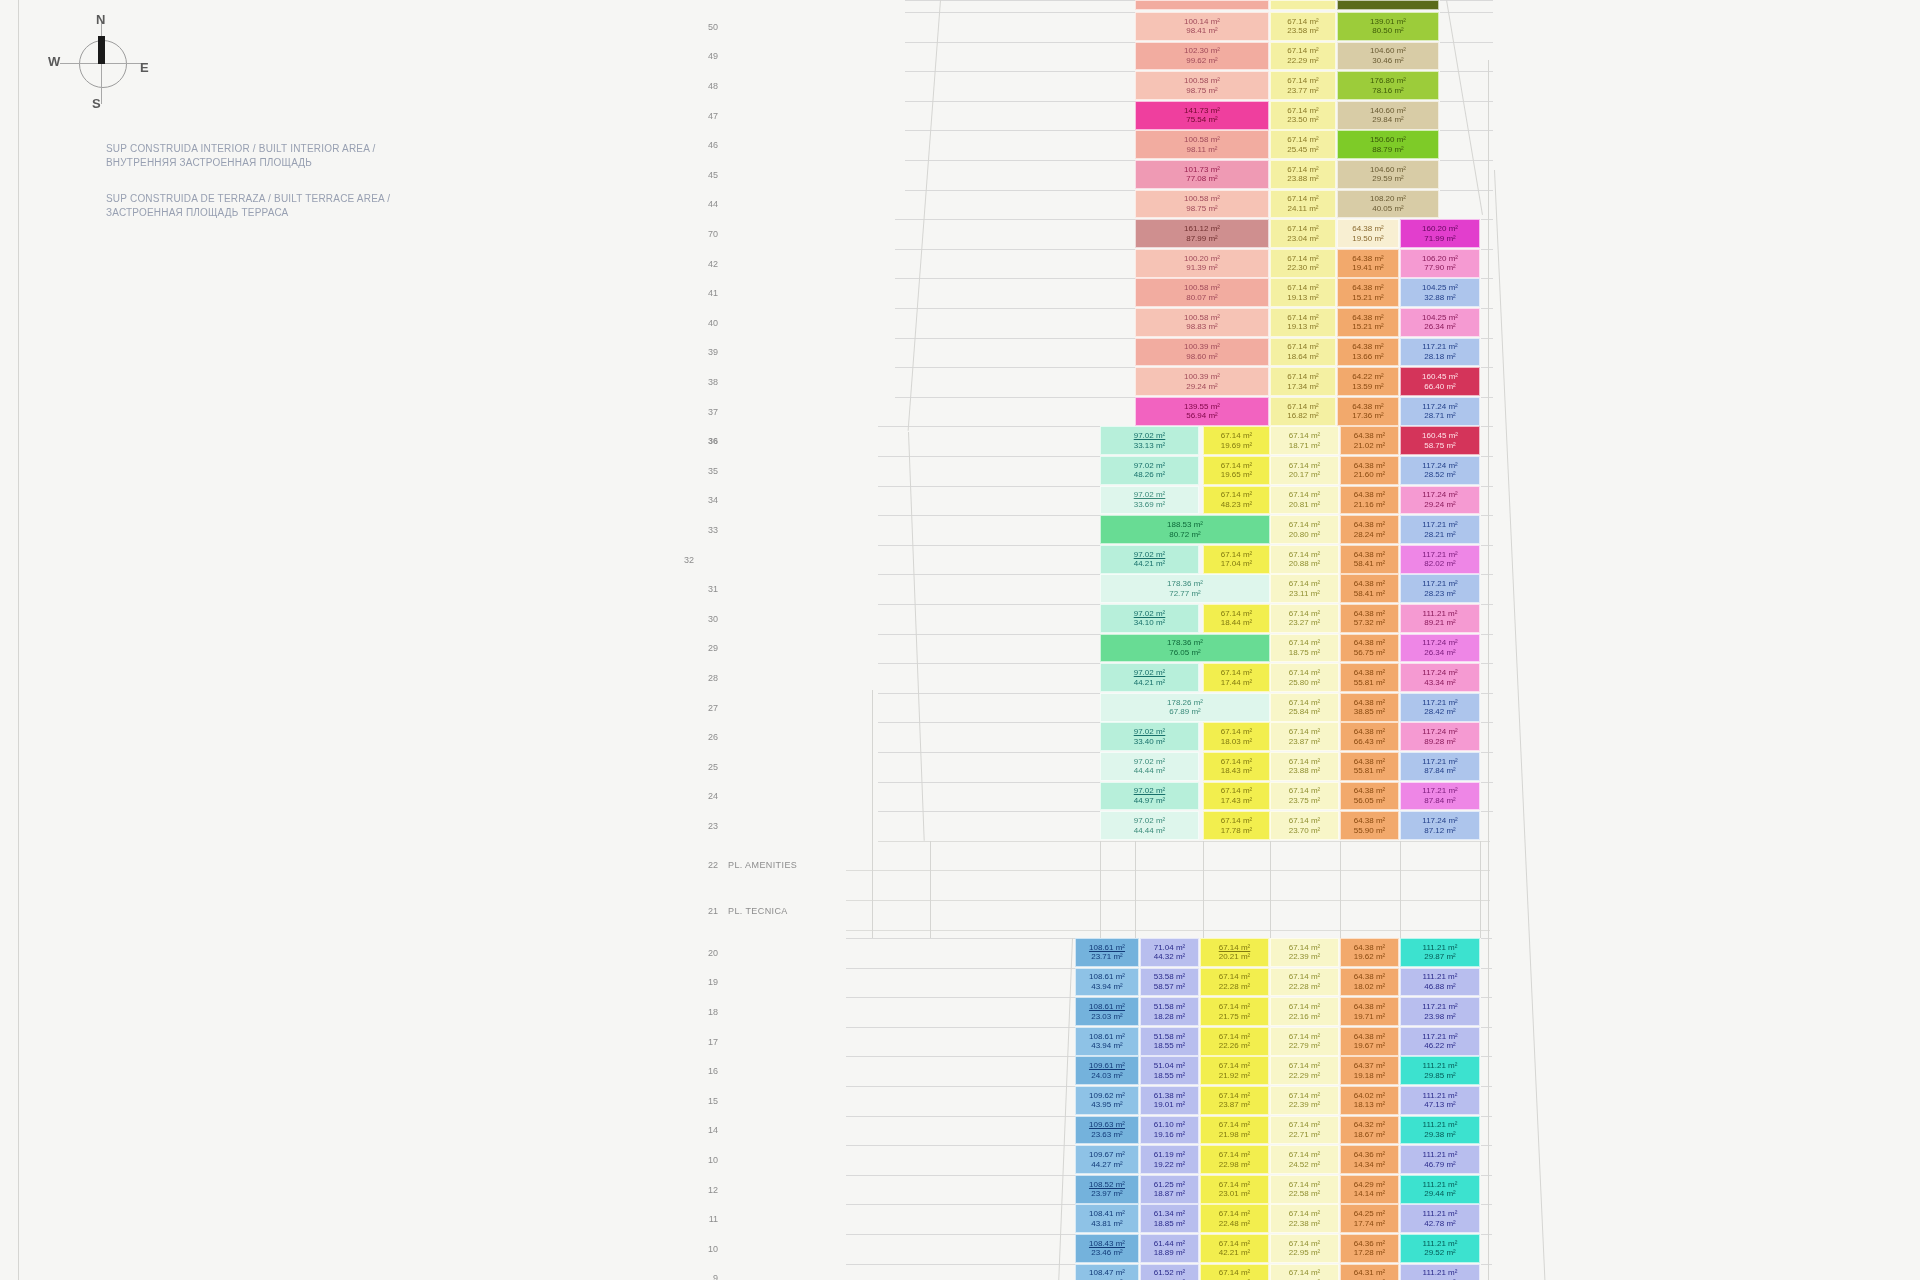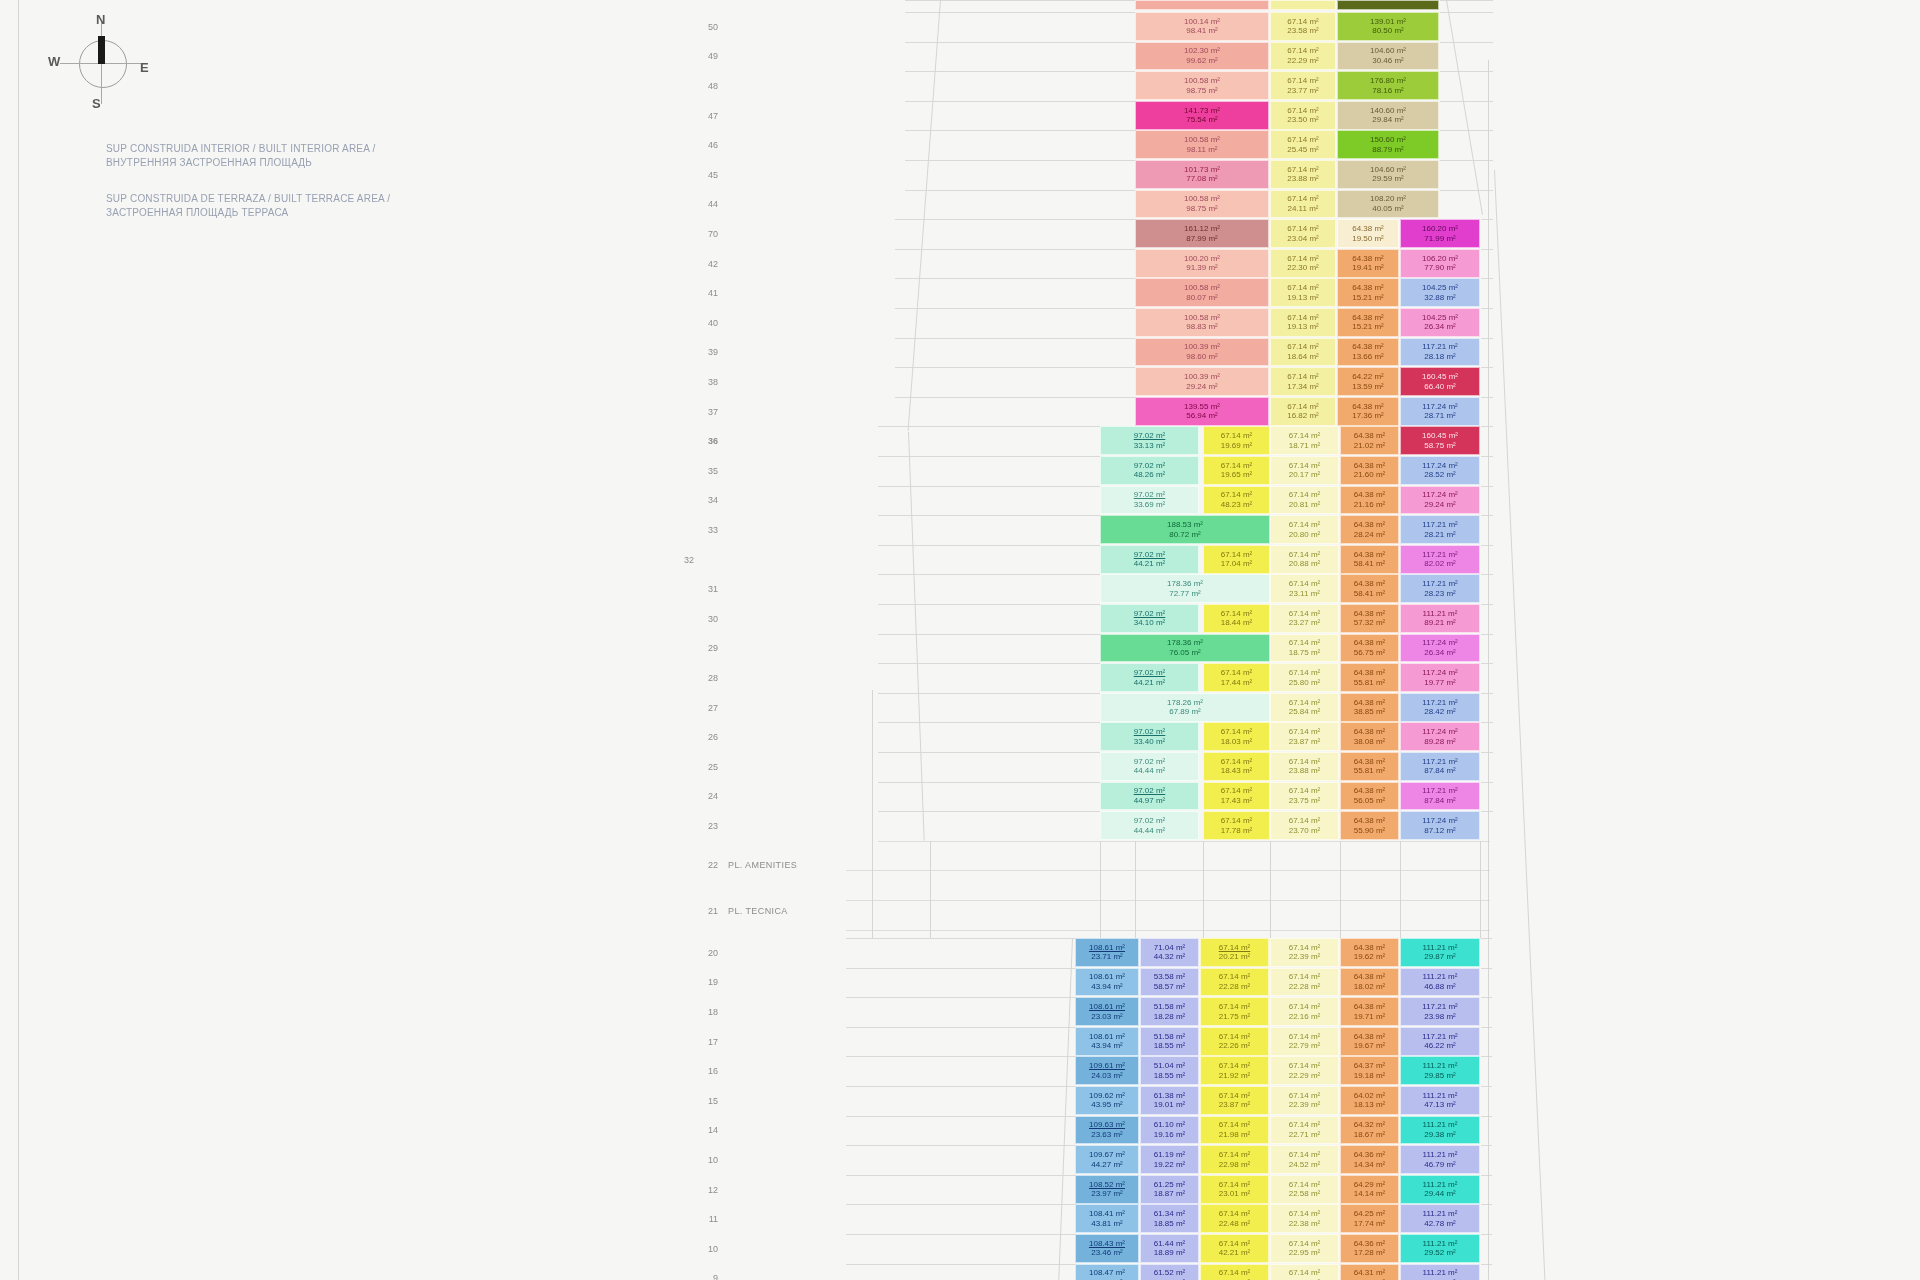--- a/index.html
+++ b/index.html
@@ -473,21 +473,21 @@
       <div class="cell" style="left: 1270px; top: 663.2px; width: 69px; height: 28.8px; background: rgb(248, 246, 200); color: rgb(143, 143, 48);">
         <span>67.14 m²</span>
         <span>25.80 m²</span>
       </div>
       <div class="cell" style="left: 1340px; top: 663.2px; width: 59px; height: 28.8px; background: rgb(242, 169, 108); color: rgb(138, 74, 16);">
         <span>64.38 m²</span>
         <span>55.81 m²</span>
       </div>
       <div class="cell" style="left: 1400px; top: 663.2px; width: 80px; height: 28.8px; background: rgb(245, 154, 210); color: rgb(138, 26, 90);">
         <span>117.24 m²</span>
-        <span>19.77 m²</span>
+        <span>43.34 m²</span>
       </div>
       <div class="fnum" style="left: 698px; top: 702.6px;">27</div>
       <div class="tick" style="left: 878px; top: 692.8px; width: 222px;"></div>
       <div class="tick" style="left: 1481px; top: 692.8px; width: 12px;"></div>
       <div class="cell" style="left: 1100px; top: 692.8px; width: 170px; height: 28.8px; background: rgb(222, 246, 236); color: rgb(58, 138, 122);">
         <span>178.26 m²</span>
         <span>67.89 m²</span>
       </div>
       <div class="cell" style="left: 1270px; top: 692.8px; width: 69px; height: 28.8px; background: rgb(248, 246, 200); color: rgb(143, 143, 48);">
         <span>67.14 m²</span>
@@ -511,21 +511,21 @@
       <div class="cell" style="left: 1203px; top: 722.4px; width: 67px; height: 28.8px; background: rgb(242, 238, 78); color: rgb(130, 122, 16);">
         <span>67.14 m²</span>
         <span>18.03 m²</span>
       </div>
       <div class="cell" style="left: 1270px; top: 722.4px; width: 69px; height: 28.8px; background: rgb(248, 246, 200); color: rgb(143, 143, 48);">
         <span>67.14 m²</span>
         <span>23.87 m²</span>
       </div>
       <div class="cell" style="left: 1340px; top: 722.4px; width: 59px; height: 28.8px; background: rgb(242, 169, 108); color: rgb(138, 74, 16);">
         <span>64.38 m²</span>
-        <span>38.08 m²</span>
+        <span>66.43 m²</span>
       </div>
       <div class="cell" style="left: 1400px; top: 722.4px; width: 80px; height: 28.8px; background: rgb(245, 154, 210); color: rgb(138, 26, 90);">
         <span>117.24 m²</span>
         <span>89.28 m²</span>
       </div>
       <div class="fnum" style="left: 698px; top: 761.8px;">25</div>
       <div class="tick" style="left: 878px; top: 752px; width: 222px;"></div>
       <div class="tick" style="left: 1481px; top: 752px; width: 12px;"></div>
       <div class="cell" style="left: 1100px; top: 752px; width: 99px; height: 28.8px; background: rgb(222, 246, 236); color: rgb(58, 138, 122);">
         <span>97.02 m²</span>

